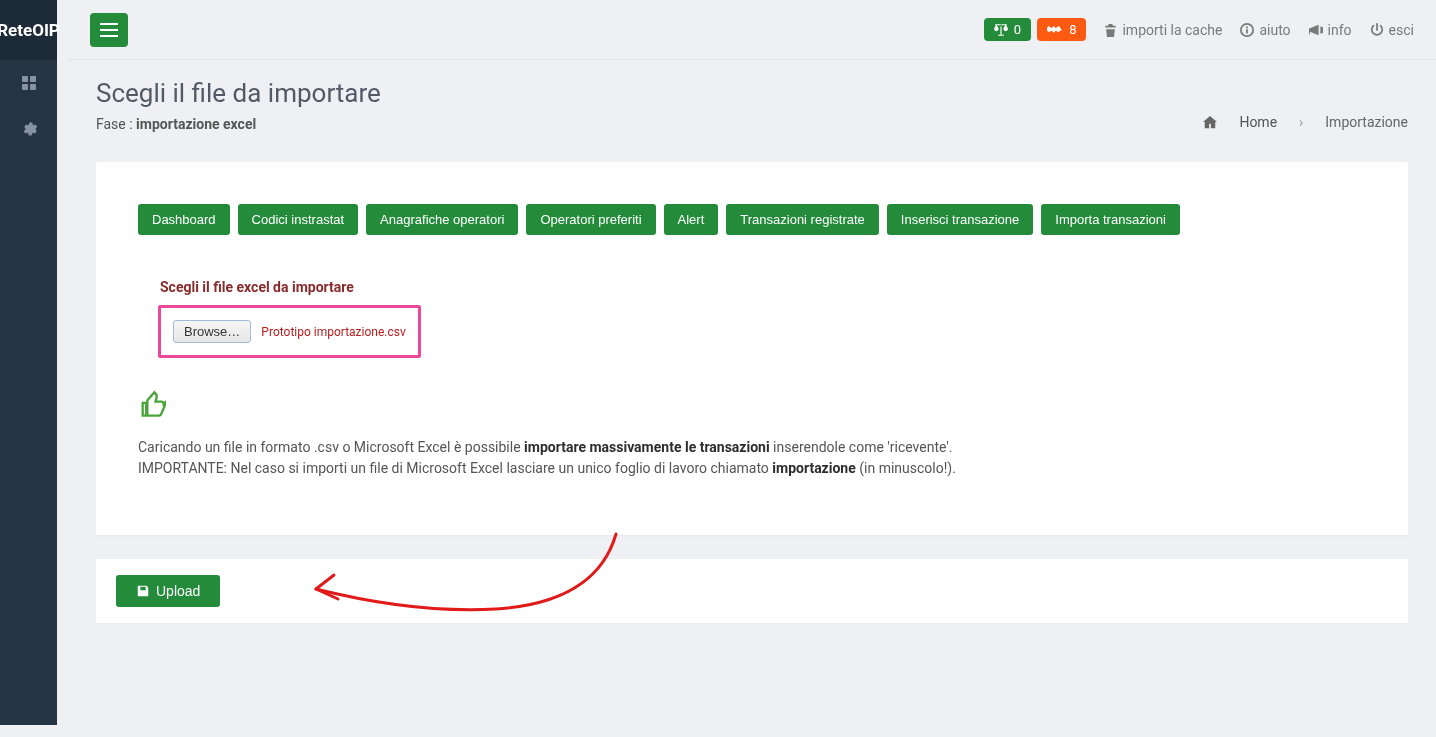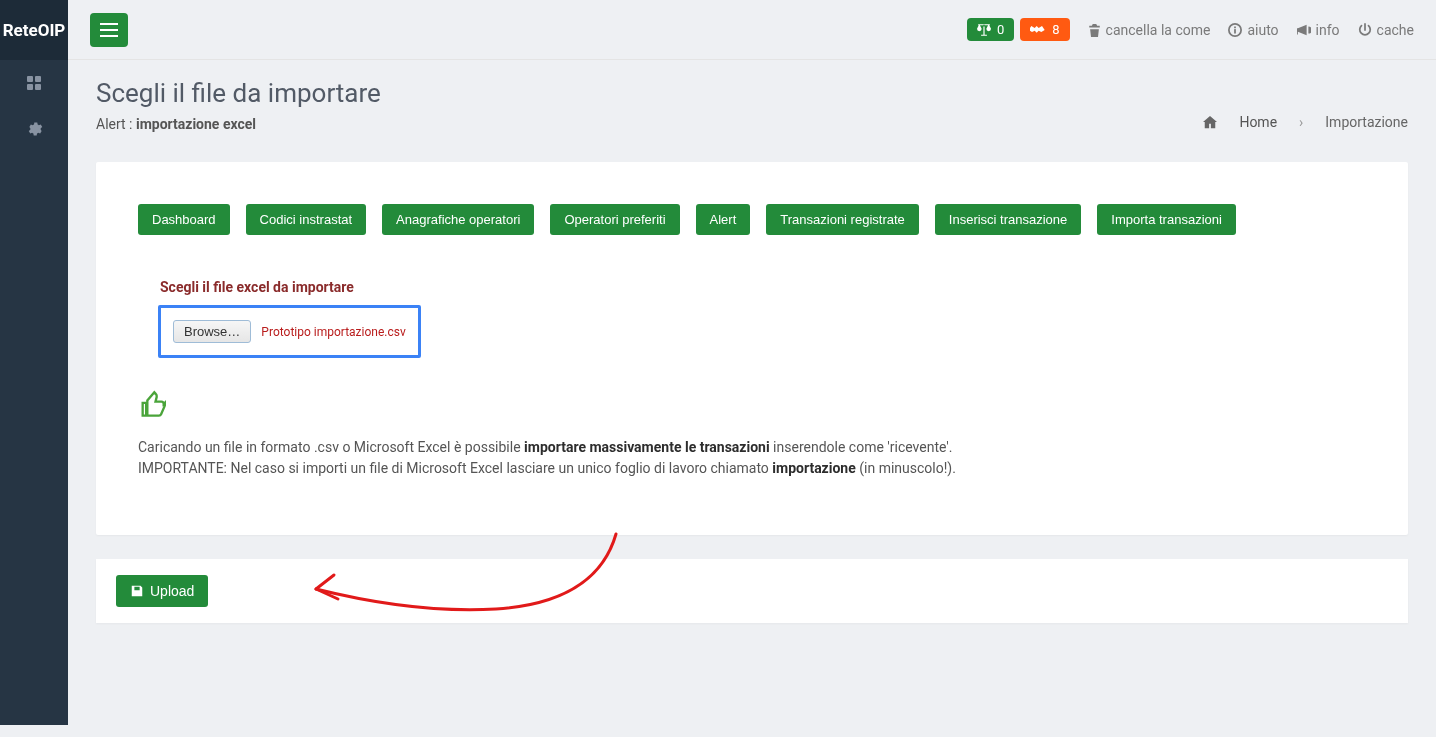--- a/index.html
+++ b/index.html
@@ -9,21 +9,21 @@
     color: #555;
     background: #eef0f3;
     width: 1436px;
     height: 737px;
     overflow: hidden;
   }
   
   .sidebar {
     position: fixed;
     left: 0; top: 0; bottom: 12px;
-    width: 68px;
+    width: 57px;
     background: #263544;
     color: #fff;
   }
   .sidebar-brand {
     height: 60px;
     display: flex;
     align-items: center;
     justify-content: center;
     font-weight: 700;
     font-size: 17px;
@@ -115,21 +115,21 @@
     padding: 42px 42px 56px;
     box-shadow: 0 1px 2px rgba(0,0,0,0.04);
     position:relative;
   }
   .panel-top {
     display:flex;
     align-items: flex-start;
     gap: 30px;
   }
   .tabs {
-    display:flex; flex-wrap:wrap; gap:16px;
+    display:flex; flex-wrap:wrap; gap:8px;
     margin-bottom: 40px;
   }
   .tab {
     background:#238b3a;
     color:#fff;
     border:none;
     padding: 8px 14px;
     border-radius:3px;
     font-size:13px;
     cursor:pointer;
@@ -140,21 +140,21 @@
   }
   .logo-wrap svg { height: 56px; width: 180px; }
 
   .field-label {
     color:#8a2b2b;
     font-weight:700;
     font-size:14px;
     margin: 4px 0 10px 22px;
   }
   .file-box-outline {
-    border: 3px solid #3b82f6;
+    border: 3px solid #ec4899;
     padding: 12px;
     display:inline-flex;
     align-items:center;
     gap: 10px;
     margin-left: 20px;
     border-radius:2px;
   }
   .browse-btn {
     background: linear-gradient(#f6f6f6,#e6e6e6);
     border:1px solid #9fbcd7;
@@ -185,21 +185,21 @@
     margin: 24px 28px 0;
     background:#fff;
     padding: 16px 20px;
     box-shadow: 0 1px 2px rgba(0,0,0,0.04);
     position:relative;
   }
   .upload-btn {
     background:#238b3a;
     color:#fff;
     border:none;
-    padding: 8px 14px;
+    padding: 8px 20px;
     border-radius:3px;
     font-size:14px;
     cursor:pointer;
     display:inline-flex; align-items:center; gap:6px;
   }
   
   .red-arrow {
     position:absolute;
     left: 200px;
     top: -30px;
@@ -248,52 +248,52 @@
         <svg width="16" height="14" viewBox="0 0 24 16" fill="#fff">
             <path d="M2 2l5 3 3-3 3 3 5-3 4 6-5 3-4-2-3 3-3-3-4 2-5-3z"></path>
           </svg>
         <span>8</span>
       </span>
     </div>
     <a class="link-muted">
       <svg width="13" height="14" viewBox="0 0 14 16" fill="currentColor">
           <path d="M5 1h4l1 2h3v2H1V3h3l1-2zM2 7h10l-1 9H3L2 7z"></path>
         </svg>
-      <span>cancella la come</span>
+      <span>importi la cache</span>
     </a>
     <a class="link-muted">
       <svg width="14" height="14" viewBox="0 0 16 16" fill="currentColor">
           <circle cx="8" cy="8" r="7" fill="none" stroke="currentColor" stroke-width="2"></circle>
           <rect x="7" y="7" width="2" height="5"></rect>
           <rect x="7" y="4" width="2" height="2"></rect>
         </svg>
       <span>aiuto</span>
     </a>
     <a class="link-muted">
       <svg width="14" height="14" viewBox="0 0 16 16" fill="currentColor">
           <path d="M1 6l10-4v12L1 10v3H0V6h1zm12-2a3 3 0 010 8V4z"></path>
         </svg>
       <span>info</span>
     </a>
     <a class="link-muted">
       <svg width="14" height="14" viewBox="0 0 16 16" fill="currentColor">
           <path d="M8 1v7M4 3a6 6 0 108 0" fill="none" stroke="currentColor" stroke-width="2" stroke-linecap="round"></path>
         </svg>
-      <span>cache</span>
+      <span>esci</span>
     </a>
   </div>
 </div>
 
 <div class="main">
 
   <div class="page-header">
     <div>
       <h1 class="page-title">Scegli il file da importare</h1>
       <div class="phase-line">
-        <span>Alert : </span><b>importazione excel</b>
+        <span>Fase : </span><b>importazione excel</b>
       </div>
     </div>
     <div class="breadcrumb">
       <svg width="14" height="14" viewBox="0 0 16 16" fill="currentColor">
           <path d="M8 1l8 7h-2v7H9v-5H7v5H2V8H0z"></path>
         </svg>
       <a style="color:#555;text-decoration:none;cursor:pointer">Home</a>
       <span class="chevron">›</span>
       <span>Importazione</span>
     </div>

